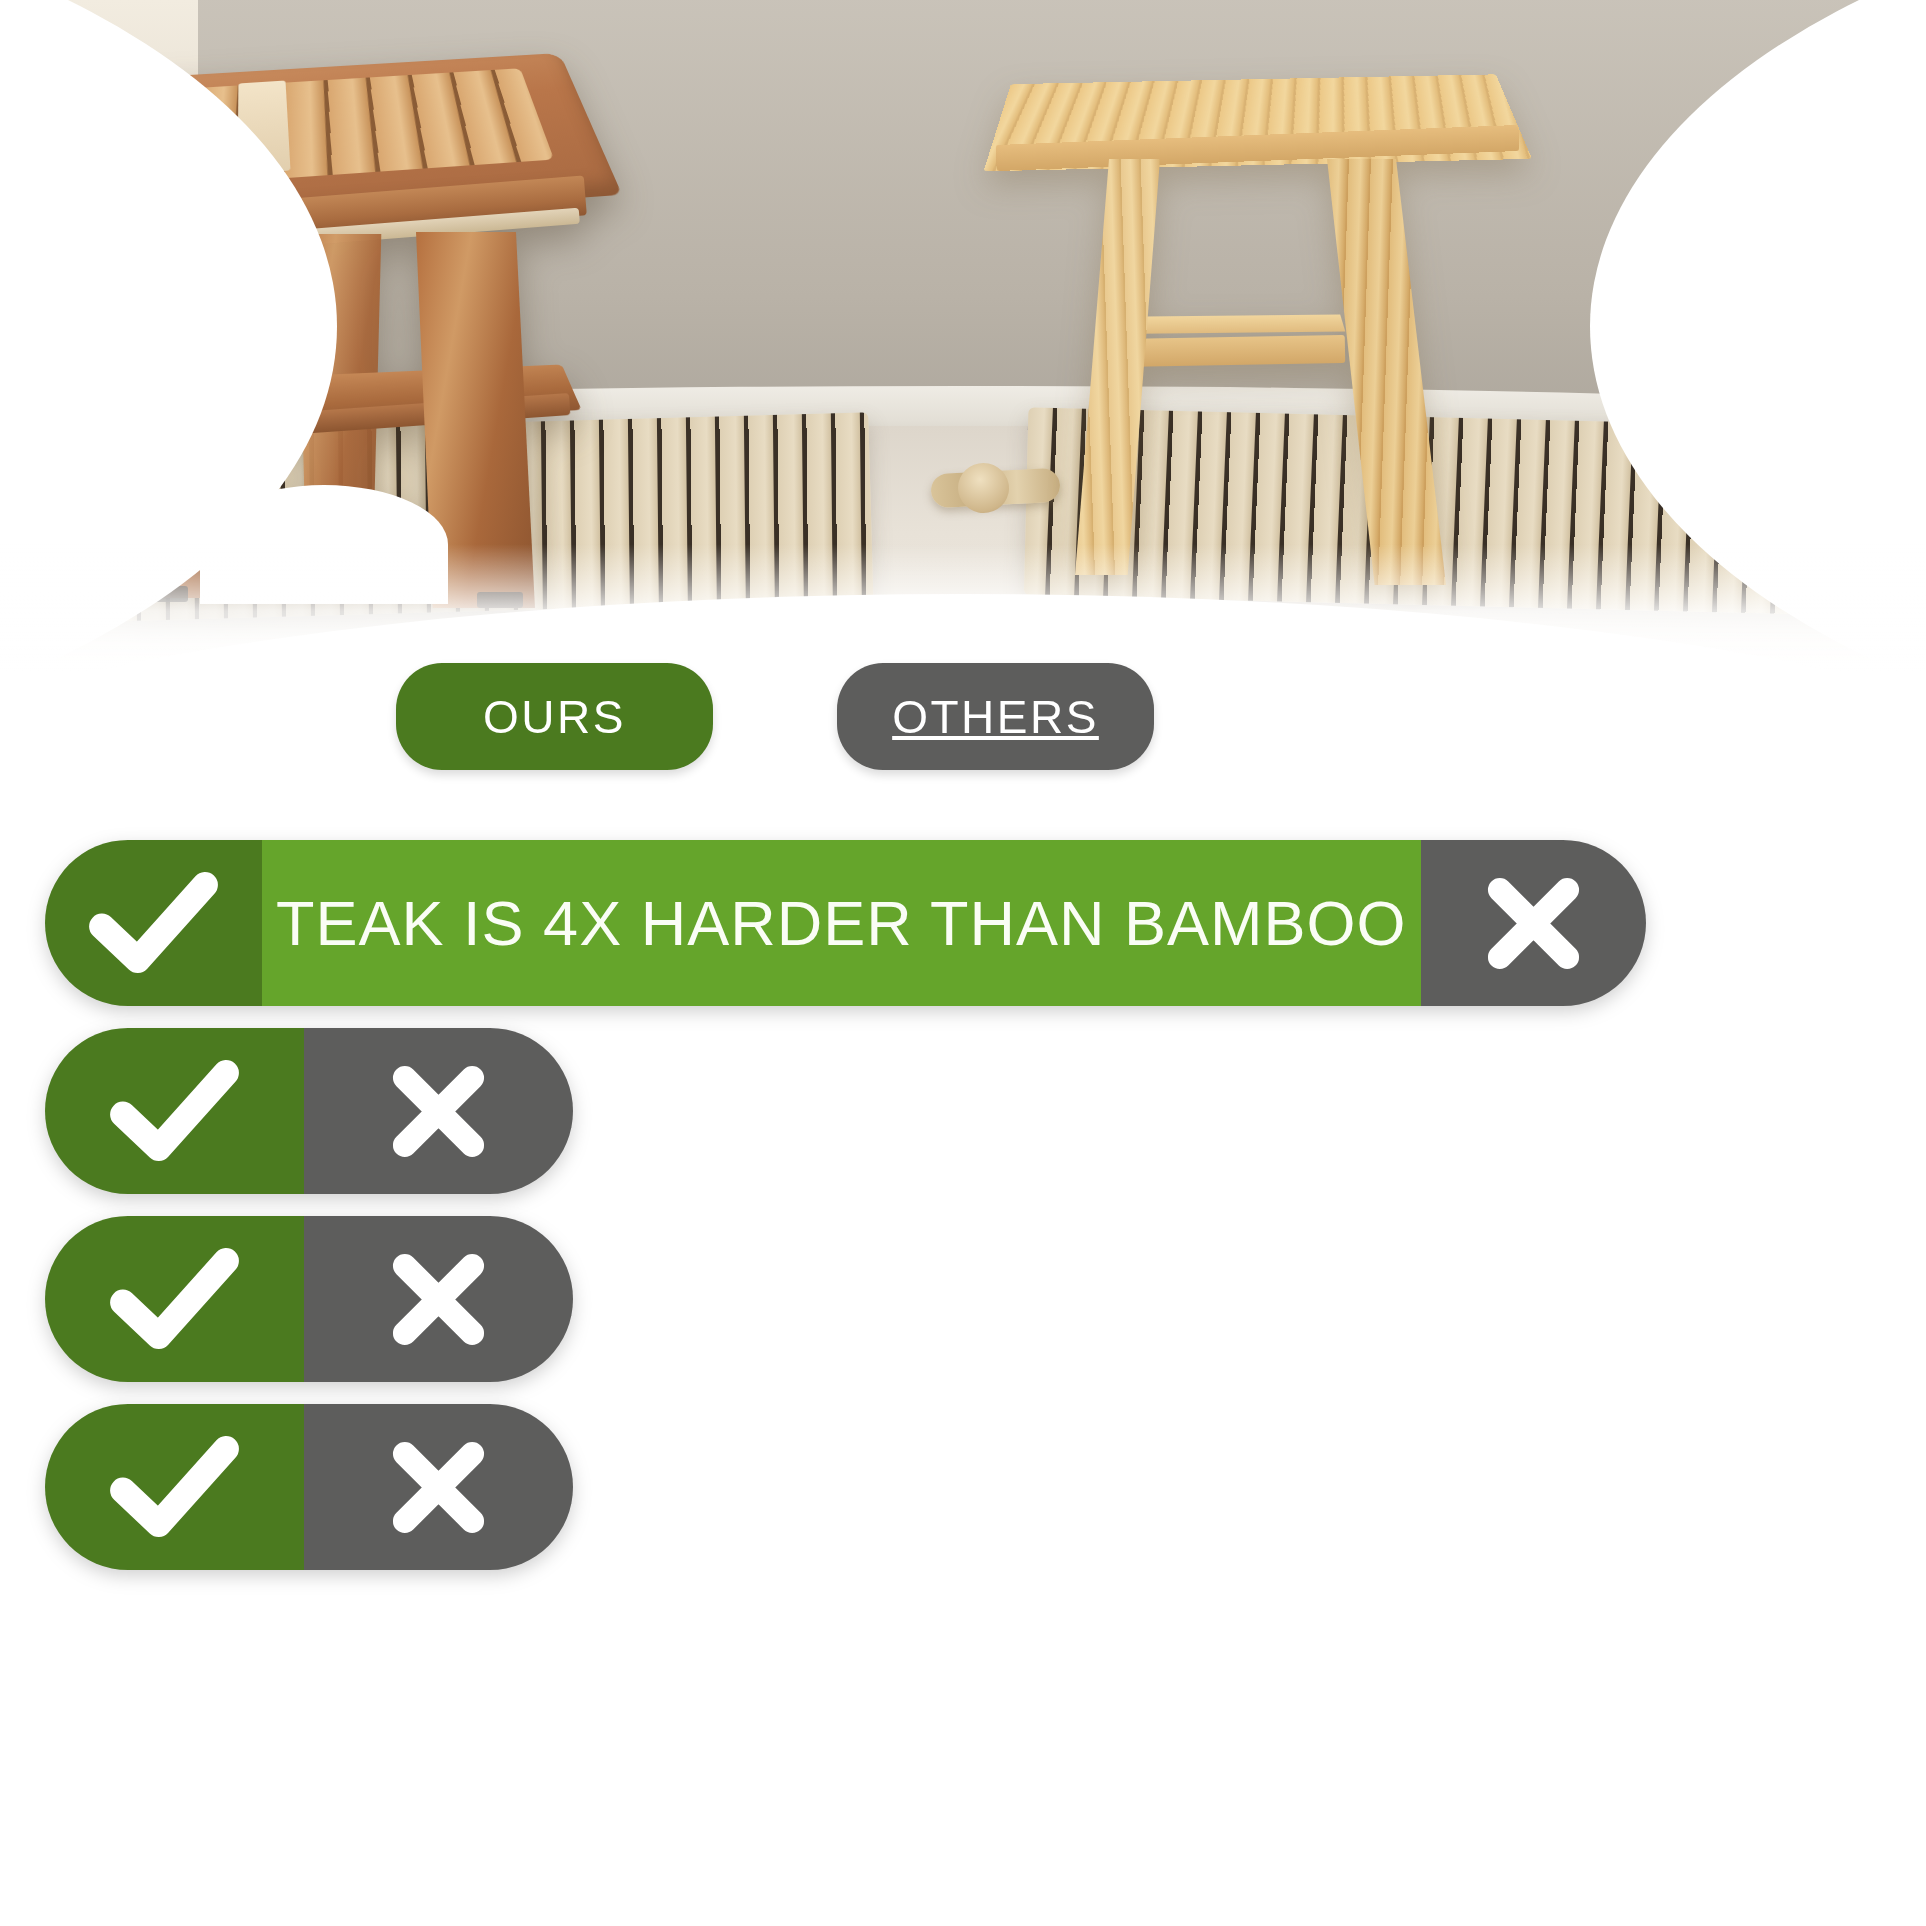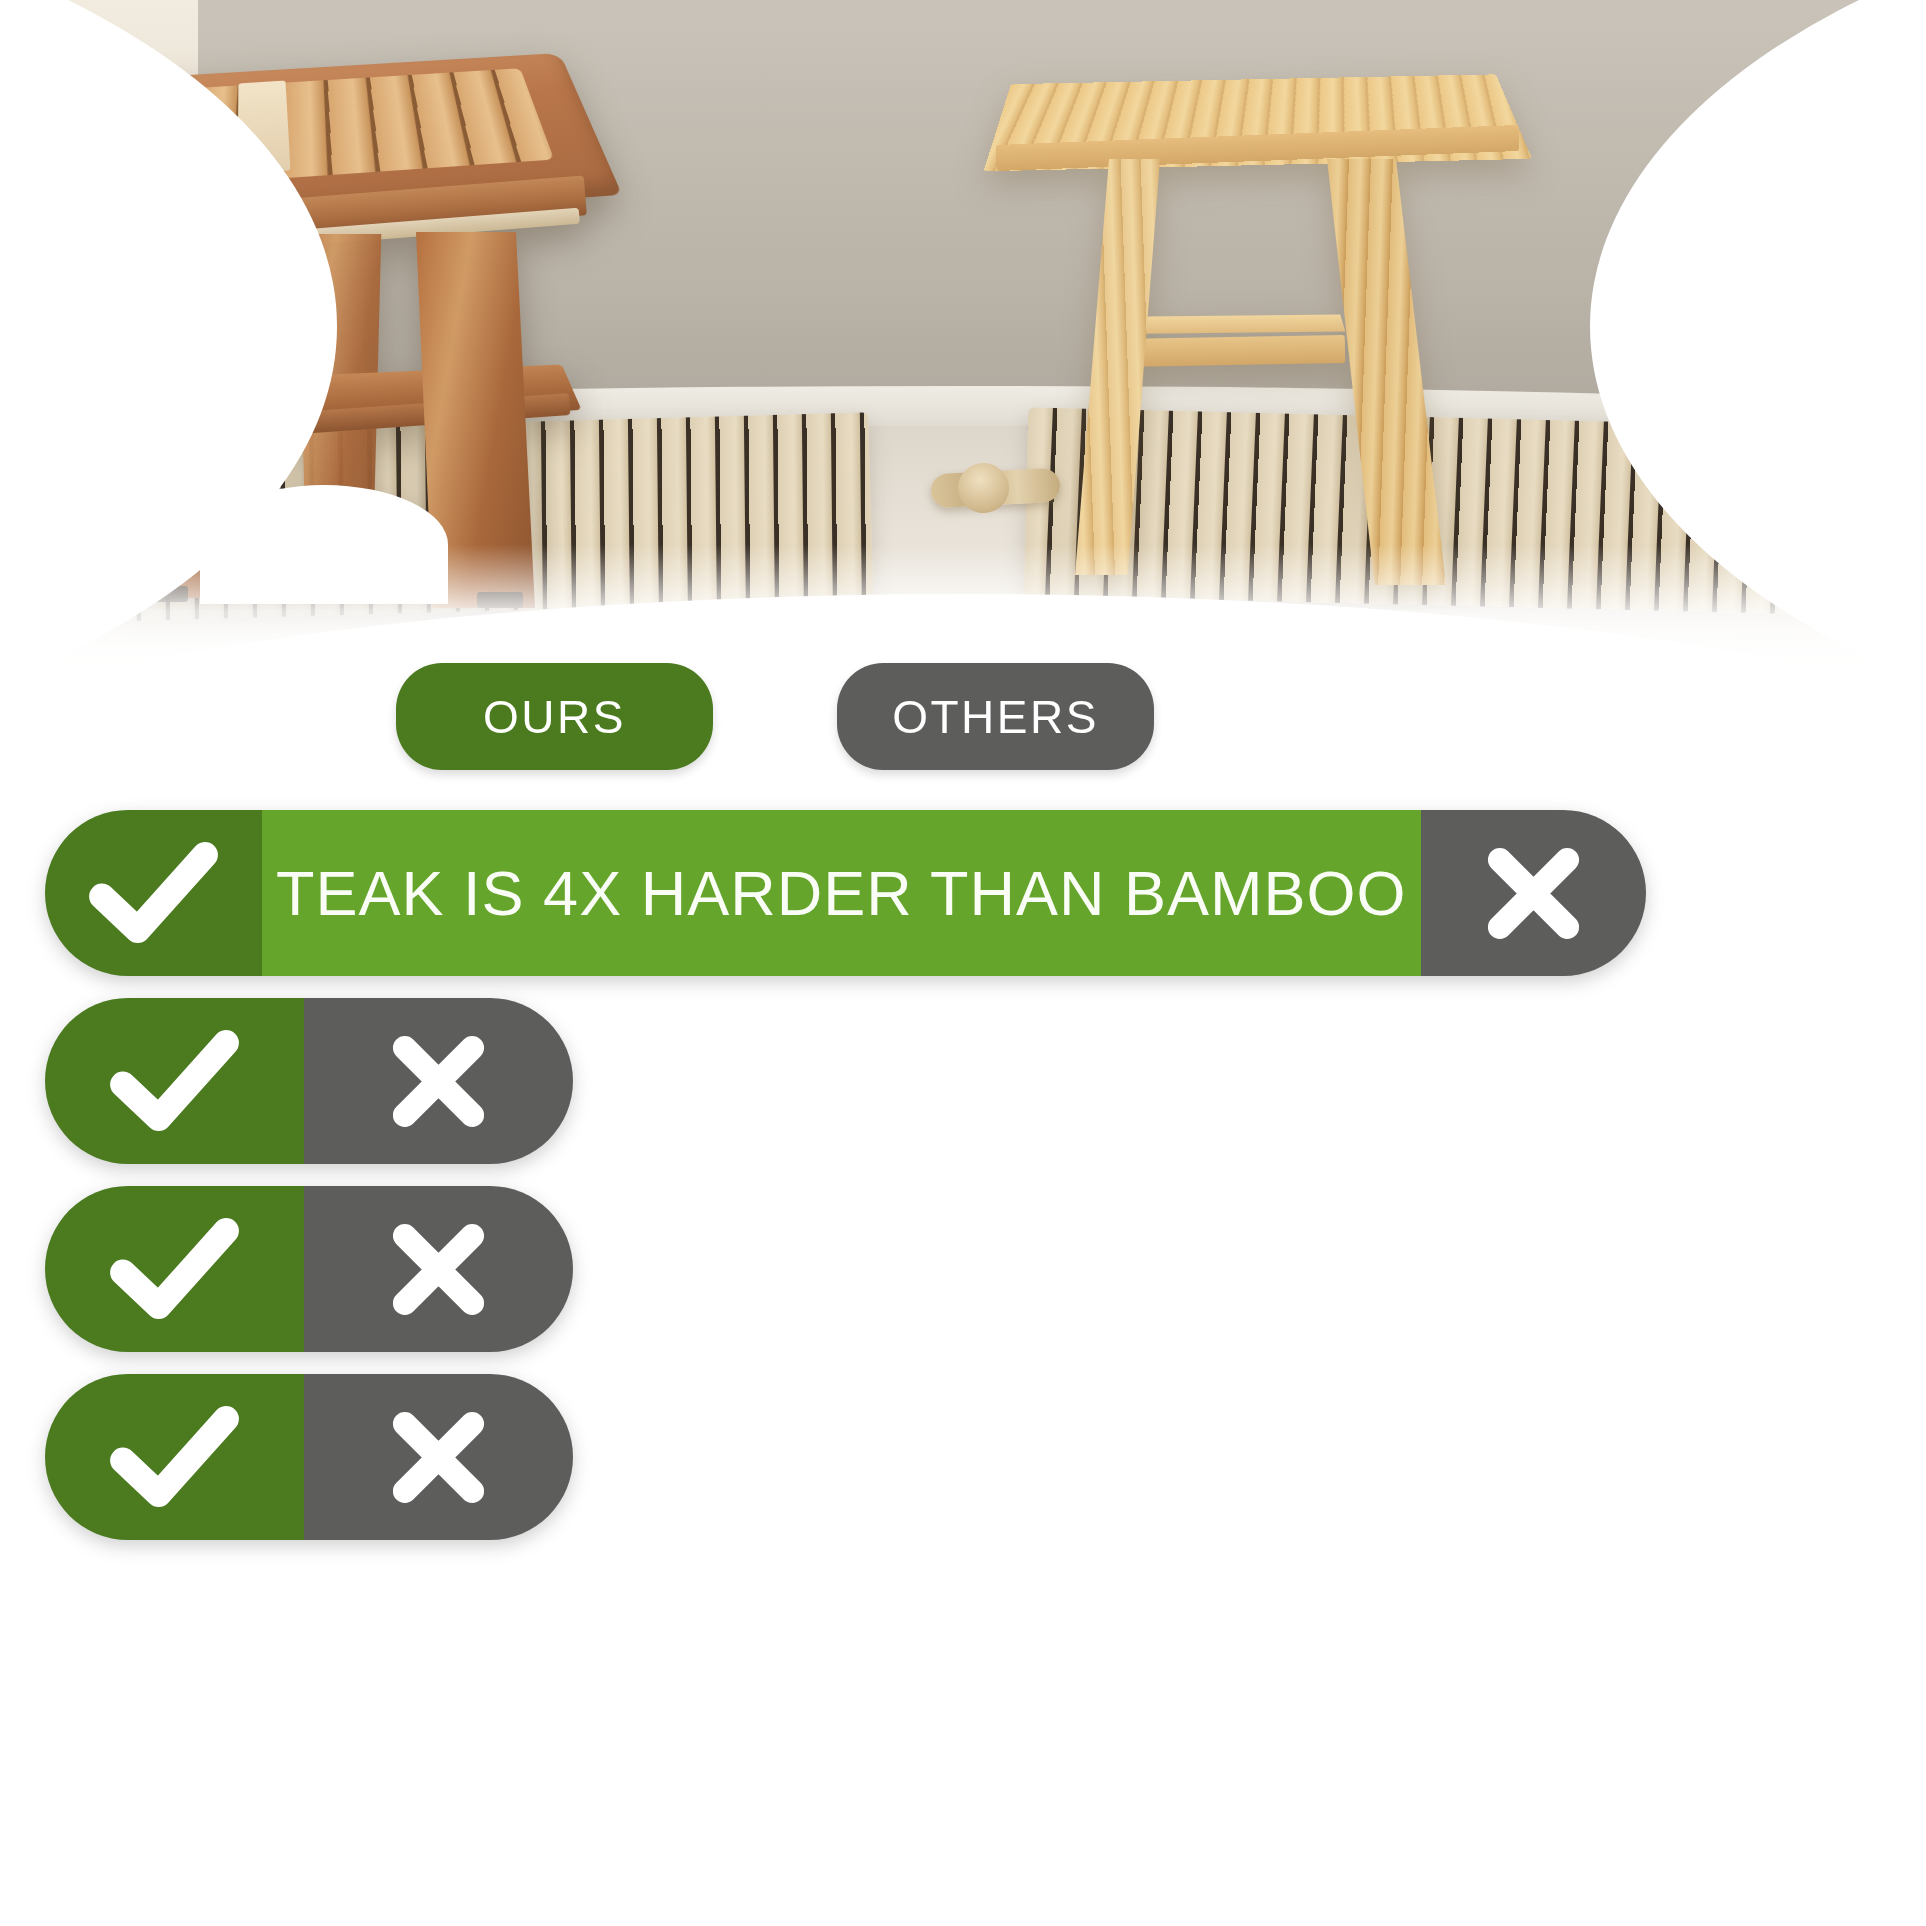--- a/index.html
+++ b/index.html
@@ -270,25 +270,25 @@
     border-radius:46px;
     display:flex;align-items:center;justify-content:center;
     color:#ffffff;
     font-size:46px;
     letter-spacing:2.5px;
     font-weight:400;
     box-shadow:0 5px 10px rgba(0,0,0,.14);
     z-index:6;
   }
   .badge-ours{ left:396px;top:663px;width:317px;background:#4B7A1F; }
-  .badge-others{ left:837px;top:663px;width:317px;background:#5D5D5C; }
+  .badge-others{ left:837px;top:663px;width:317px;background:#5D5D5C;text-decoration:underline; }
 
   
   .rows{
-    position:absolute;left:0;top:810px;width:1691px;
+    position:absolute;left:0;top:840px;width:1691px;
   }
   .row{
     position:relative;
     height:166px;
     margin-bottom:22px;
     display:flex;
     filter:drop-shadow(0 6px 9px rgba(0,0,0,.18));
   }
   .row-check{
     width:259px;

